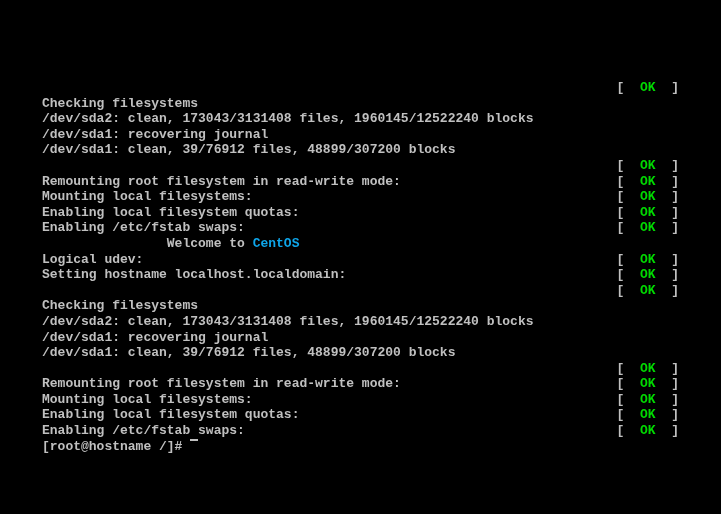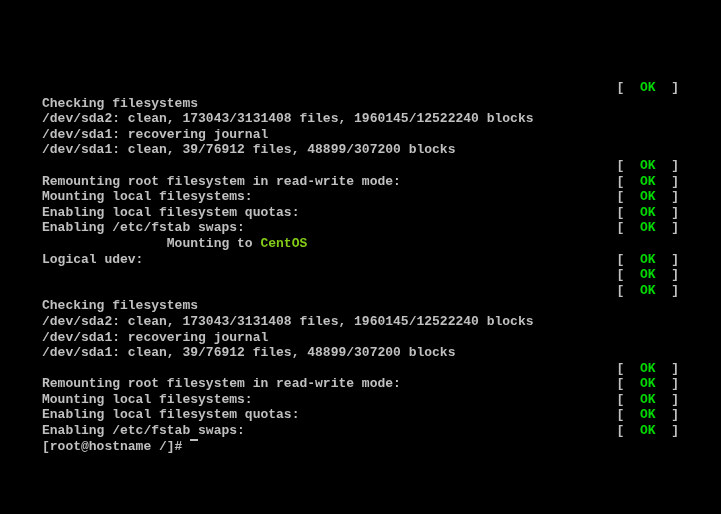--- a/index.html
+++ b/index.html
@@ -16,21 +16,21 @@
       font-weight: bold;
     }
     .line {
       display: flex;
       white-space: pre;
     }
     .msg { flex: 0 0 auto; }
     .fill { flex: 1; }
     .status { flex: 0 0 auto; margin-left: 16px; }
     .ok { color: #00d800; }
-    .centos { color: #84cc16; }
+    .centos { color: #0ea5e9; }
     .cursor {
       display: inline-block;
       width: 8px;
       height: 2px;
       background: #c0c0c0;
       vertical-align: bottom;
       margin-bottom: 1px;
     }
   </style>
 </head>
@@ -40,23 +40,23 @@
     <div class="line"><span class="fill"></span><span class="status"><span>[  </span><span class="ok">OK</span><span>  ]</span></span></div>
     <div class="line"><span class="msg">Checking filesystems</span></div>
     <div class="line"><span class="msg">/dev/sda2: clean, 173043/3131408 files, 1960145/12522240 blocks</span></div>
     <div class="line"><span class="msg">/dev/sda1: recovering journal</span></div>
     <div class="line"><span class="msg">/dev/sda1: clean, 39/76912 files, 48899/307200 blocks</span></div>
     <div class="line"><span class="fill"></span><span class="status"><span>[  </span><span class="ok">OK</span><span>  ]</span></span></div>
     <div class="line"><span class="msg">Remounting root filesystem in read-write mode:</span><span class="fill"></span><span class="status"><span>[  </span><span class="ok">OK</span><span>  ]</span></span></div>
     <div class="line"><span class="msg">Mounting local filesystems:</span><span class="fill"></span><span class="status"><span>[  </span><span class="ok">OK</span><span>  ]</span></span></div>
     <div class="line"><span class="msg">Enabling local filesystem quotas:</span><span class="fill"></span><span class="status"><span>[  </span><span class="ok">OK</span><span>  ]</span></span></div>
     <div class="line"><span class="msg">Enabling /etc/fstab swaps:</span><span class="fill"></span><span class="status"><span>[  </span><span class="ok">OK</span><span>  ]</span></span></div>
-    <div class="line"><span>                Mounting to </span><span class="centos">CentOS</span></div>
+    <div class="line"><span>                Welcome to </span><span class="centos">CentOS</span></div>
     <div class="line"><span class="msg">Logical udev:</span><span class="fill"></span><span class="status"><span>[  </span><span class="ok">OK</span><span>  ]</span></span></div>
-    <div class="line"><span class="fill"></span><span class="status"><span>[  </span><span class="ok">OK</span><span>  ]</span></span></div>
+    <div class="line"><span class="msg">Setting hostname localhost.localdomain:</span><span class="fill"></span><span class="status"><span>[  </span><span class="ok">OK</span><span>  ]</span></span></div>
     <div class="line"><span class="fill"></span><span class="status"><span>[  </span><span class="ok">OK</span><span>  ]</span></span></div>
     <div class="line"><span class="msg">Checking filesystems</span></div>
     <div class="line"><span class="msg">/dev/sda2: clean, 173043/3131408 files, 1960145/12522240 blocks</span></div>
     <div class="line"><span class="msg">/dev/sda1: recovering journal</span></div>
     <div class="line"><span class="msg">/dev/sda1: clean, 39/76912 files, 48899/307200 blocks</span></div>
     <div class="line"><span class="fill"></span><span class="status"><span>[  </span><span class="ok">OK</span><span>  ]</span></span></div>
     <div class="line"><span class="msg">Remounting root filesystem in read-write mode:</span><span class="fill"></span><span class="status"><span>[  </span><span class="ok">OK</span><span>  ]</span></span></div>
     <div class="line"><span class="msg">Mounting local filesystems:</span><span class="fill"></span><span class="status"><span>[  </span><span class="ok">OK</span><span>  ]</span></span></div>
     <div class="line"><span class="msg">Enabling local filesystem quotas:</span><span class="fill"></span><span class="status"><span>[  </span><span class="ok">OK</span><span>  ]</span></span></div>
     <div class="line"><span class="msg">Enabling /etc/fstab swaps:</span><span class="fill"></span><span class="status"><span>[  </span><span class="ok">OK</span><span>  ]</span></span></div>

